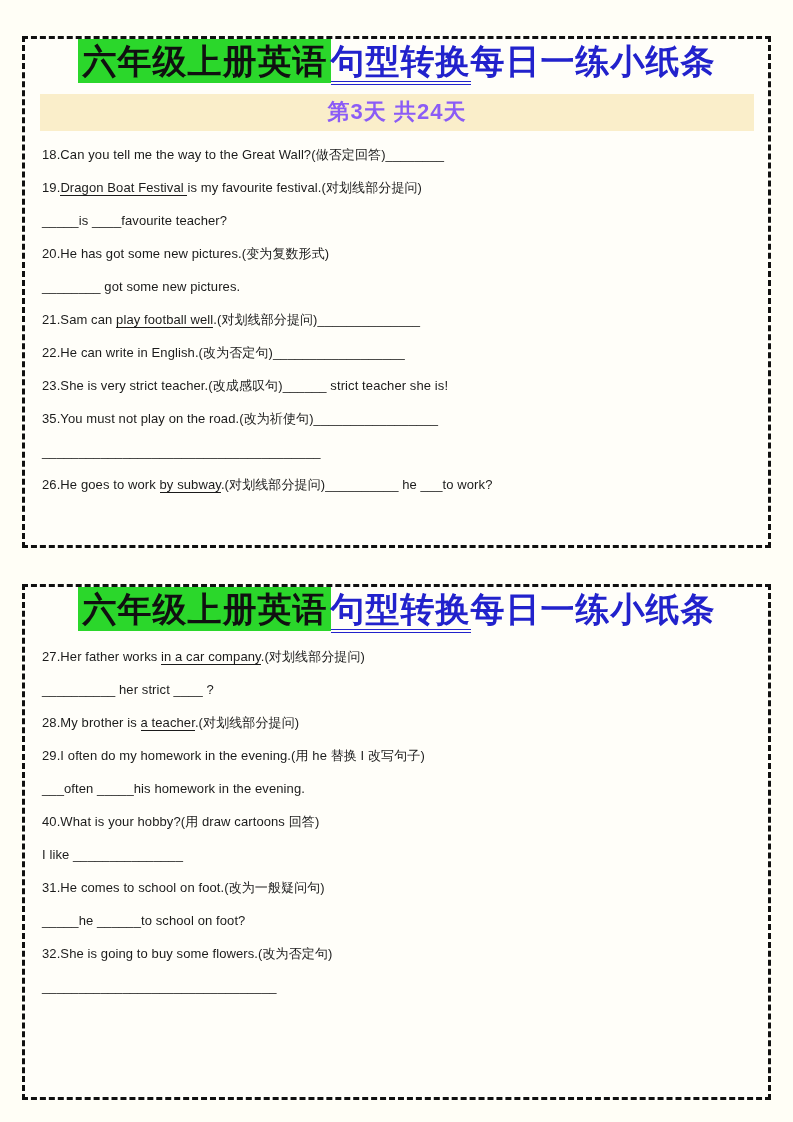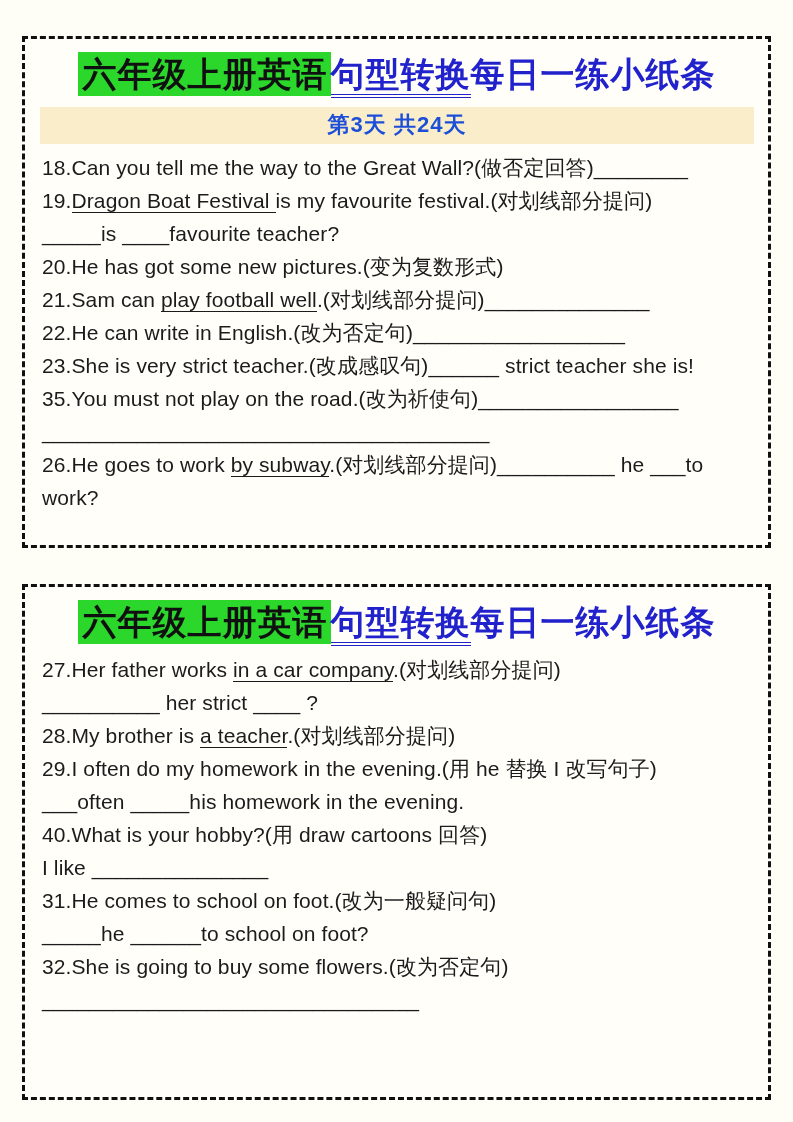--- a/index.html
+++ b/index.html
@@ -11,50 +11,51 @@
   }
   .card{
     position:absolute;left:22px;width:749px;
     border:3px dashed #101010;
     box-sizing:border-box;
     background:#fffef9;
   }
   #card1{top:36px;height:512px;}
   #card2{top:584px;height:516px;}
   .title{
-    text-align:center;margin-top:13px;
+    text-align:center;margin-top:0;
     font-size:34px;font-weight:bold;line-height:1.35;
     letter-spacing:1px;white-space:nowrap;
   }
   .hl{background:#2bd72b;color:#101010;padding:3px 3px 3px 5px;}
   .blue{color:#2222cc;}
   .dbl{border-bottom:4px double #2222cc;padding-bottom:1px;}
   .banner{
     margin:9px 14px 0 15px;
     background:#faeeca;
     text-align:center;
-    font-size:22px;font-weight:bold;color:#1d4ed8;
+    font-size:22px;font-weight:bold;color:#8b5cf6;
     padding:3px 0 4px 0;
     letter-spacing:1px;
   }
-  .lines{margin:7px 14px 0 17px;font-size:21px;}
+  .lines{margin:7px 14px 0 17px;font-size:13px;}
   .line{line-height:33px;white-space:pre-wrap;letter-spacing:0.1px;}
   .u{border-bottom:1.6px solid #1b1b1b;}
 </style>
 </head>
 <body>
 
 <div class="card" id="card1">
   <div class="title"><span class="hl">六年级上册英语</span><span class="blue dbl">句型转换</span><span class="blue">每日一练小纸条</span></div>
   <div class="banner">第3天 共24天</div>
   <div class="lines">
     <div class="line"><span>18.Can you tell me the way to the Great Wall?(做否定回答)________</span></div>
     <div class="line"><span>19.</span><span class="u">Dragon Boat Festival </span><span>is my favourite festival.(对划线部分提问)</span></div>
     <div class="line"><span>_____is ____favourite teacher?</span></div>
     <div class="line"><span>20.He has got some new pictures.(变为复数形式)</span></div>
+    <div class="line"><span>________ got some new pictures.</span></div>
     <div class="line"><span>21.Sam can </span><span class="u">play football well</span><span>.(对划线部分提问)______________</span></div>
     <div class="line"><span>22.He can write in English.(改为否定句)__________________</span></div>
     <div class="line"><span>23.She is very strict teacher.(改成感叹句)______ strict teacher she is!</span></div>
     <div class="line"><span>35.You must not play on the road.(改为祈使句)_________________</span></div>
     <div class="line"><span>______________________________________</span></div>
     <div class="line"><span>26.He goes to work </span><span class="u">by subway</span><span>.(对划线部分提问)__________ he ___to work?</span></div>
   </div>
 </div>
 
 <div class="card" id="card2">

